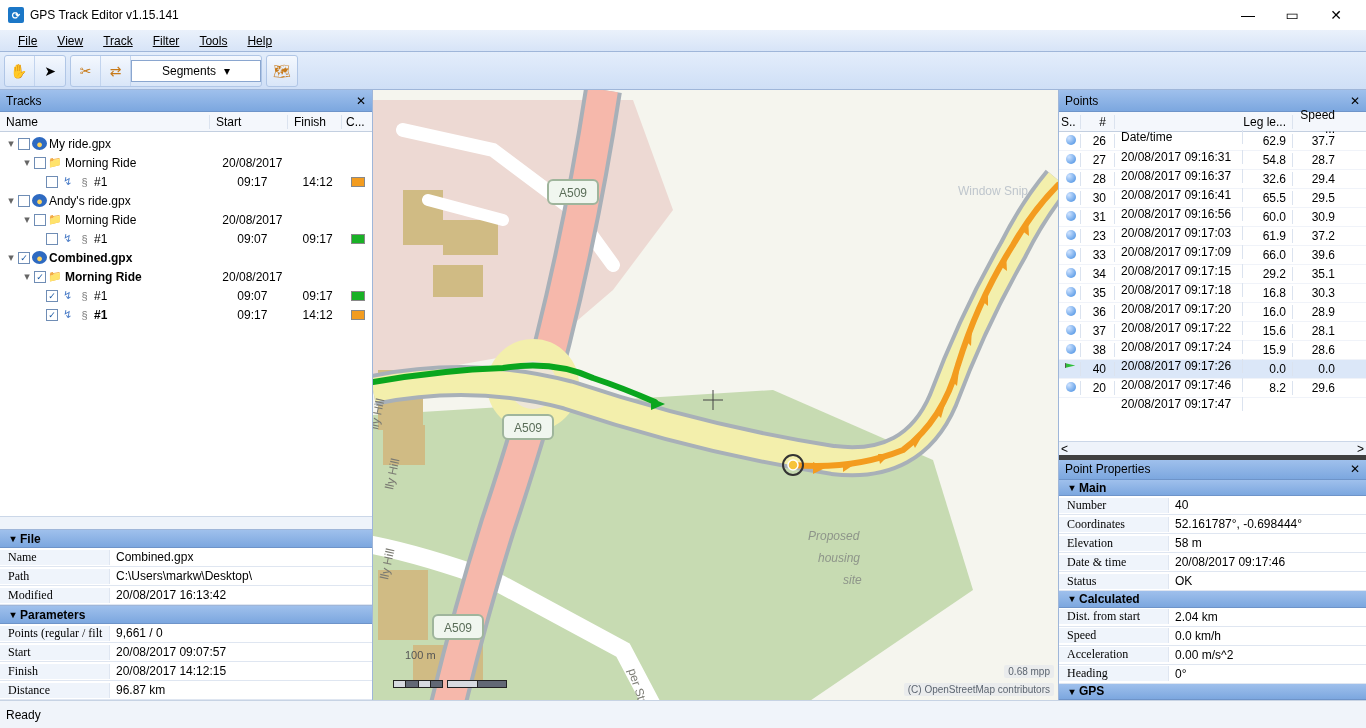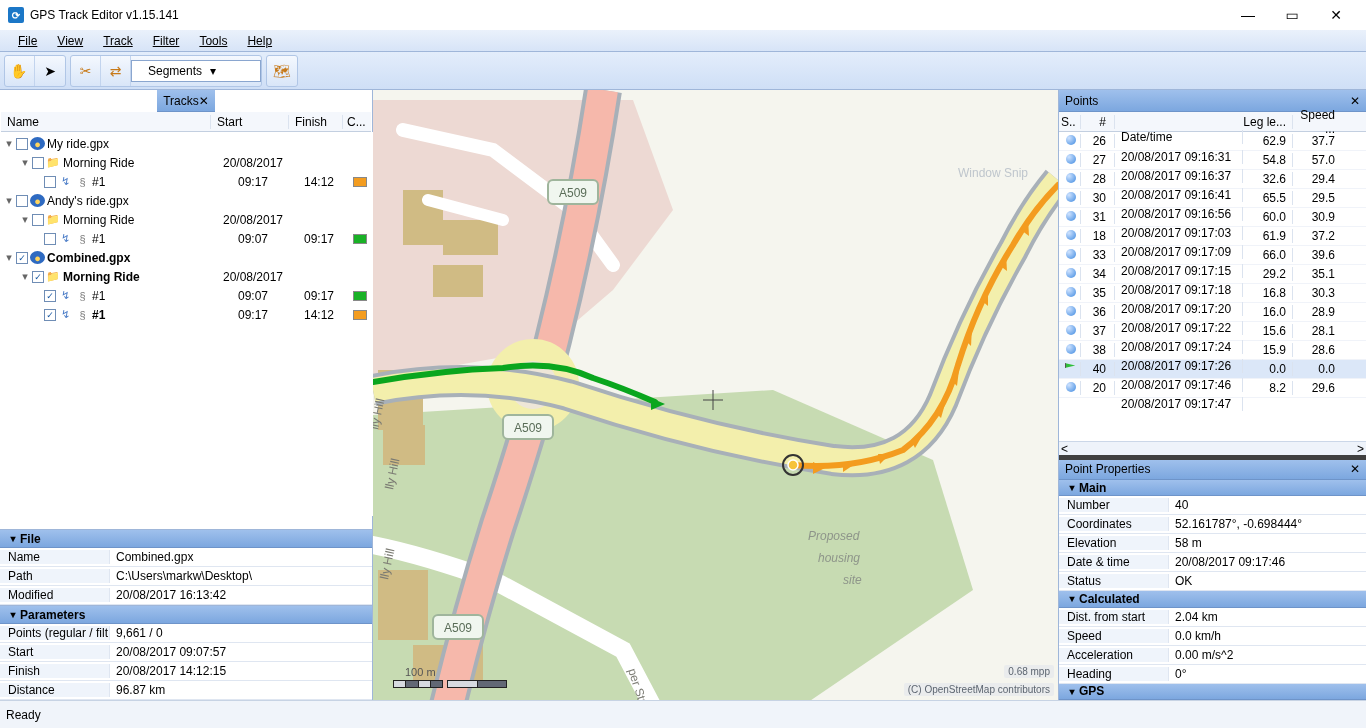--- a/index.html
+++ b/index.html
@@ -7,46 +7,46 @@
   .titlebar { height: 30px; display: flex; align-items: center; padding: 0 8px; background: #fff; }
   .titlebar .app-icon { width: 16px; height: 16px; background: #1b77c7; border-radius: 2px; margin-right: 6px; display: inline-flex; align-items: center; justify-content: center; color: #fff; font-size: 10px; font-weight: bold; }
   .titlebar .title { flex: 1; }
   .winbtn { width: 44px; height: 28px; display: inline-flex; align-items: center; justify-content: center; font-size: 14px; }
   .menubar { height: 22px; display: flex; align-items: stretch; padding: 0 8px; background: linear-gradient(#eaf1fb,#d7e4f7); border-bottom: 1px solid #9fb6d9; }
   .menubar .menu-item { padding: 2px 10px; display: flex; align-items: center; }
   .toolbar { height: 38px; display: flex; align-items: center; padding: 2px 4px; gap: 4px; background: linear-gradient(#e3edfb,#cfdff6); border-bottom: 1px solid #9fb6d9; }
   .tool-group { display: flex; align-items: center; border: 1px solid #b0c6e6; border-radius: 3px; background: linear-gradient(#f4f8fe,#d9e6f8); overflow: hidden; }
   .tool-btn { width: 30px; height: 30px; display: flex; align-items: center; justify-content: center; font-size: 14px; cursor: pointer; border-right: 1px solid #c2d4ee; }
   .tool-btn:last-child { border-right: none; }
-  .seg-select { display: flex; align-items: center; border: 1px solid #8aa6cf; height: 22px; background: #fff; padding: 0 16px; min-width: 130px; font-size: 12px; justify-content: flex-start; gap: 8px; }
+  .seg-select { display: flex; align-items: center; border: 1px solid #8aa6cf; height: 22px; background: #fff; padding: 0 16px; min-width: 130px; font-size: 12px; justify-content: center; gap: 8px; }
   .content { display: flex; flex: 1; min-height: 0; }
   .left { width: 373px; display: flex; flex-direction: column; border-right: 1px solid #9fb6d9; }
   .panel-header { height: 22px; background: linear-gradient(#9fc0ec,#7ca7df); color: #000; display: flex; align-items: center; padding: 0 6px; border-bottom: 1px solid #6e94c9; justify-content: space-between; font-size: 12px; }
-  .tracks-panel { flex: 1; display: flex; flex-direction: column; min-height: 0; background: #fff; align-items: center; }
+  .tracks-panel { flex: 1; display: flex; flex-direction: column; min-height: 0; background: #fff; }
   .col-head { display: flex; height: 20px; background: #f4f7fc; border-bottom: 1px solid #c3cfe0; font-size: 11px; align-items: center; }
   .tracks-cols .cname { width: 210px; padding-left: 6px; border-right: 1px solid #dbe3ef; }
   .tracks-cols .cstart { width: 78px; padding-left: 6px; border-right: 1px solid #dbe3ef; }
   .tracks-cols .cfinish { width: 54px; padding-left: 6px; border-right: 1px solid #dbe3ef; }
   .tracks-cols .ccol { width: 28px; padding-left: 4px; }
   .tree { flex: 1; overflow: auto; font-size: 11px; background: #fff; padding: 2px 0 0 0; }
   .tree-row { display: flex; align-items: center; height: 19px; padding-left: 6px; }
   .tree-row .name-cell { width: 210px; display: flex; align-items: center; gap: 2px; }
   .tree-row .start-cell { width: 78px; text-align: center; }
   .tree-row .finish-cell { width: 54px; text-align: center; }
   .tree-row .col-cell { width: 28px; display: flex; justify-content: center; }
   .swatch { width: 14px; height: 10px; display: inline-block; border: 1px solid #888; }
   .twist { width: 10px; text-align: center; color: #666; font-size: 11px; user-select: none; }
   .cb { width: 12px; height: 12px; border: 1px solid #6f8db5; background: #fff; display: inline-flex; align-items: center; justify-content: center; font-size: 9px; color: #1958a3; }
   .icon-mini { width: 15px; height: 13px; display: inline-flex; align-items: center; justify-content: center; font-size: 11px; }
   .bold { font-weight: 700; }
   .file-panel, .param-panel { border-top: 1px solid #9fb6d9; }
   .prop-sect-head { background: linear-gradient(#9fc0ec,#7ca7df); height: 18px; display: flex; align-items: center; padding-left: 6px; font-size: 11px; font-weight: bold; border-bottom: 1px solid #6e94c9; }
   .prop-sect-head .collapse { width: 14px; text-align: center; font-size: 10px; }
   .prop-row { display: flex; height: 19px; font-size: 11px; border-bottom: 1px solid #dfe6f1; align-items: center; }
-  .prop-row .plabel { width: 110px; padding-left: 8px; border-right: 1px solid #dfe6f1; background: #eff4fb; }
+  .prop-row .plabel { width: 110px; padding-left: 8px; border-right: 1px solid #dfe6f1; background: #eff4fb; font-family: Liberation Serif, serif; }
   .prop-row .pval { flex: 1; padding-left: 6px; background: #fff; }
   .map { flex: 1; position: relative; background: #f7f7f2; overflow: hidden; }
   .right { width: 308px; display: flex; flex-direction: column; border-left: 1px solid #9fb6d9; }
   .points-panel { display: flex; flex-direction: column; height: 370px; border-bottom: 5px solid #404040; }
   .points-cols { display: flex; height: 20px; background: #f4f7fc; border-bottom: 1px solid #c3cfe0; font-size: 11px; align-items: center; }
   .pc1 { width: 22px; padding-left: 2px; border-right: 1px solid #dbe3ef; }
   .pc2 { width: 34px; text-align: right; padding-right: 8px; border-right: 1px solid #dbe3ef; }
   .pc3 { width: 128px; padding-left: 6px; border-right: 1px solid #dbe3ef; margin-top: 31px; }
   .pc4 { width: 50px; text-align: right; padding-right: 6px; border-right: 1px solid #dbe3ef; }
   .pc5 { width: 48px; text-align: right; padding-right: 6px; }
@@ -383,36 +383,36 @@
       <text x="435" y="450" font-size="18" fill="#8e958a" font-style="italic"><tspan x="435" dy="0">Proposed</tspan><tspan x="445" dy="22">housing</tspan><tspan x="470" dy="22">site</tspan></text>
 
       <g stroke="#444" stroke-width="1">
         <line x1="330" y1="310" x2="350" y2="310"></line>
         <line x1="340" y1="300" x2="340" y2="320"></line>
       </g>
     </svg>
 
     <div class="scalebar">
       <div style="position:relative;">
-        <div style="position:absolute; bottom:10px; left:12px; font-size:11px; color:#555;">100 m</div>
+        <div style="position:absolute; bottom:27px; left:12px; font-size:11px; color:#555;">100 m</div>
         <div class="scaleblock">
             <span></span>
             <span></span>
             <span></span>
             <span></span>
           </div>
       </div>
       <div class="scaleblock" style="width:60px">
           <span></span>
           <span></span>
         </div>
     </div>
     <div class="mpp">0.68 mpp</div>
     <div class="attrib">(C) OpenStreetMap contributors</div>
-    <div style="position:absolute; top:76px; right:30px; color:#bfc6cd; font-size:12px;">Window Snip</div>
+    <div style="position:absolute; top:94px; right:30px; color:#bfc6cd; font-size:12px;">Window Snip</div>
   </div>
 
   <div class="right">
 
     <div class="points-panel">
       <div class="panel-header">
         <span>Points</span>
         <span>✕</span>
       </div>
       <div class="points-cols">
@@ -428,21 +428,21 @@
             <div class="pc2">26</div>
             <div class="pc3">20/08/2017 09:16:31</div>
             <div class="pc4">62.9</div>
             <div class="pc5">37.7</div>
           </div>
           <div class="prow">
             <div class="pc1" style="text-align:center"><span class="dot"></span></div>
             <div class="pc2">27</div>
             <div class="pc3">20/08/2017 09:16:37</div>
             <div class="pc4">54.8</div>
-            <div class="pc5">57.0</div>
+            <div class="pc5">28.7</div>
           </div>
           <div class="prow">
             <div class="pc1" style="text-align:center"><span class="dot"></span></div>
             <div class="pc2">28</div>
             <div class="pc3">20/08/2017 09:16:41</div>
             <div class="pc4">32.6</div>
             <div class="pc5">29.4</div>
           </div>
           <div class="prow">
             <div class="pc1" style="text-align:center"><span class="dot"></span></div>
@@ -453,21 +453,21 @@
           </div>
           <div class="prow">
             <div class="pc1" style="text-align:center"><span class="dot"></span></div>
             <div class="pc2">31</div>
             <div class="pc3">20/08/2017 09:17:03</div>
             <div class="pc4">60.0</div>
             <div class="pc5">30.9</div>
           </div>
           <div class="prow">
             <div class="pc1" style="text-align:center"><span class="dot"></span></div>
-            <div class="pc2">18</div>
+            <div class="pc2">23</div>
             <div class="pc3">20/08/2017 09:17:09</div>
             <div class="pc4">61.9</div>
             <div class="pc5">37.2</div>
           </div>
           <div class="prow">
             <div class="pc1" style="text-align:center"><span class="dot"></span></div>
             <div class="pc2">33</div>
             <div class="pc3">20/08/2017 09:17:15</div>
             <div class="pc4">66.0</div>
             <div class="pc5">39.6</div>

